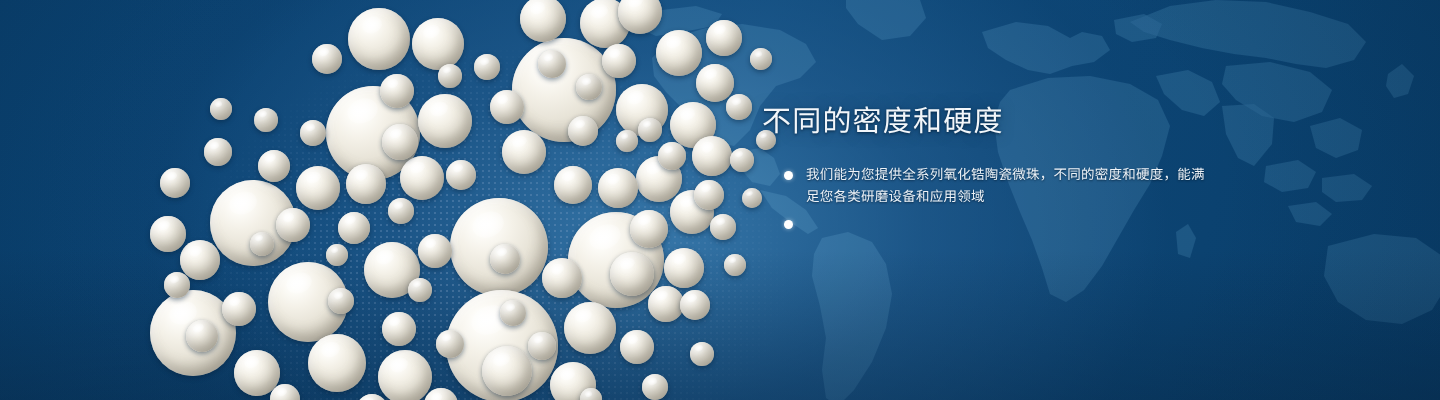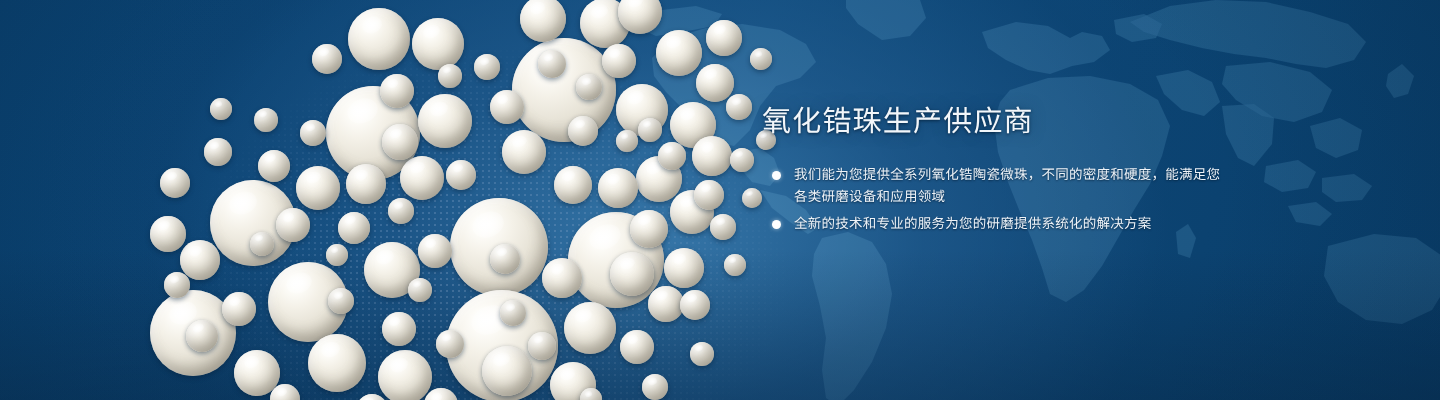--- a/index.html
+++ b/index.html
@@ -124,21 +124,21 @@
     margin: 0 0 26px 0;
     font-size: 29px;
     line-height: 34px;
     font-weight: 400;
     letter-spacing: 1.2px;
     color: #f2f6fa;
     text-shadow: 0 1px 3px rgba(2,24,46,0.75), 0 0 14px rgba(8,44,78,0.5);
   }
   .bullets {
     list-style: none;
-    margin: 4px;
+    margin: 16px;
     padding: 0;
   }
   .bullet {
     position: relative;
     padding-left: 28px;
     margin-bottom: 5px;
     font-size: 13.5px;
     line-height: 22px;
     color: #eef3f8;
     letter-spacing: 0.25px;
@@ -299,20 +299,20 @@
       <div class="bead" style="left: 492px; top: 384px; width: 26px; height: 26px;"></div>
       <div class="bead" style="left: 430px; top: 398px; width: 22px; height: 22px;"></div>
       <div class="bead" style="left: 540px; top: 352px; width: 24px; height: 24px;"></div>
       <div class="bead" style="left: 574px; top: 264px; width: 22px; height: 22px;"></div>
       <div class="bead" style="left: 592px; top: 198px; width: 20px; height: 20px;"></div>
       <div class="bead" style="left: 606px; top: 140px; width: 20px; height: 20px;"></div>
       <div class="bead" style="left: 600px; top: 58px; width: 22px; height: 22px;"></div>
     </div>
 
   <div class="content">
-    <h1 class="headline">氧化锆珠生产供应商</h1>
+    <h1 class="headline">不同的密度和硬度</h1>
     <ul class="bullets" id="bullet-list">
         <li class="bullet"><span class="bullet-dot"></span><span>我们能为您提供全系列氧化锆陶瓷微珠，不同的密度和硬度，能满足您各类研磨设备和应用领域</span></li>
-        <li class="bullet"><span class="bullet-dot"></span><span>全新的技术和专业的服务为您的研磨提供系统化的解决方案</span></li>
+        <li class="bullet"><span class="bullet-dot"></span></li>
       </ul>
   </div>
 
 </div>
 
 </body></html>

